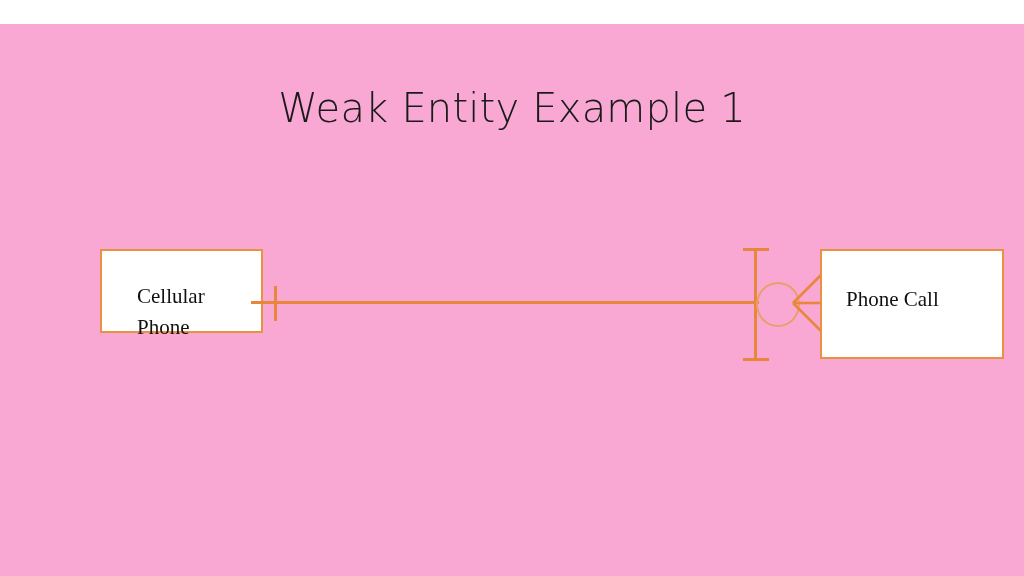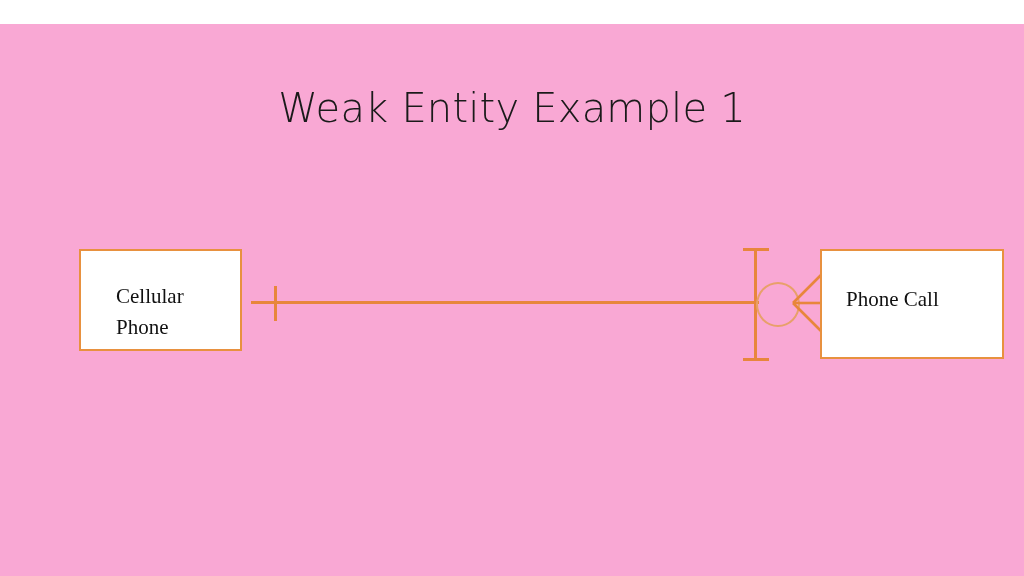--- a/index.html
+++ b/index.html
@@ -34,24 +34,24 @@
     white-space: pre;
   }
   
   .entity-box {
     position: absolute;
     box-sizing: border-box;
     border: 2px solid #e8913f;
     background: #ffffff;
   }
   #entity-cellular-phone {
-    left: 79px;
+    left: 100px;
     top: 225px;
     width: 163px;
-    height: 102px;
+    height: 84px;
   }
   #entity-phone-call {
     left: 820px;
     top: 225px;
     width: 184px;
     height: 110px;
   }
   .entity-label {
     position: absolute;
     font-family: "Liberation Serif", serif;

